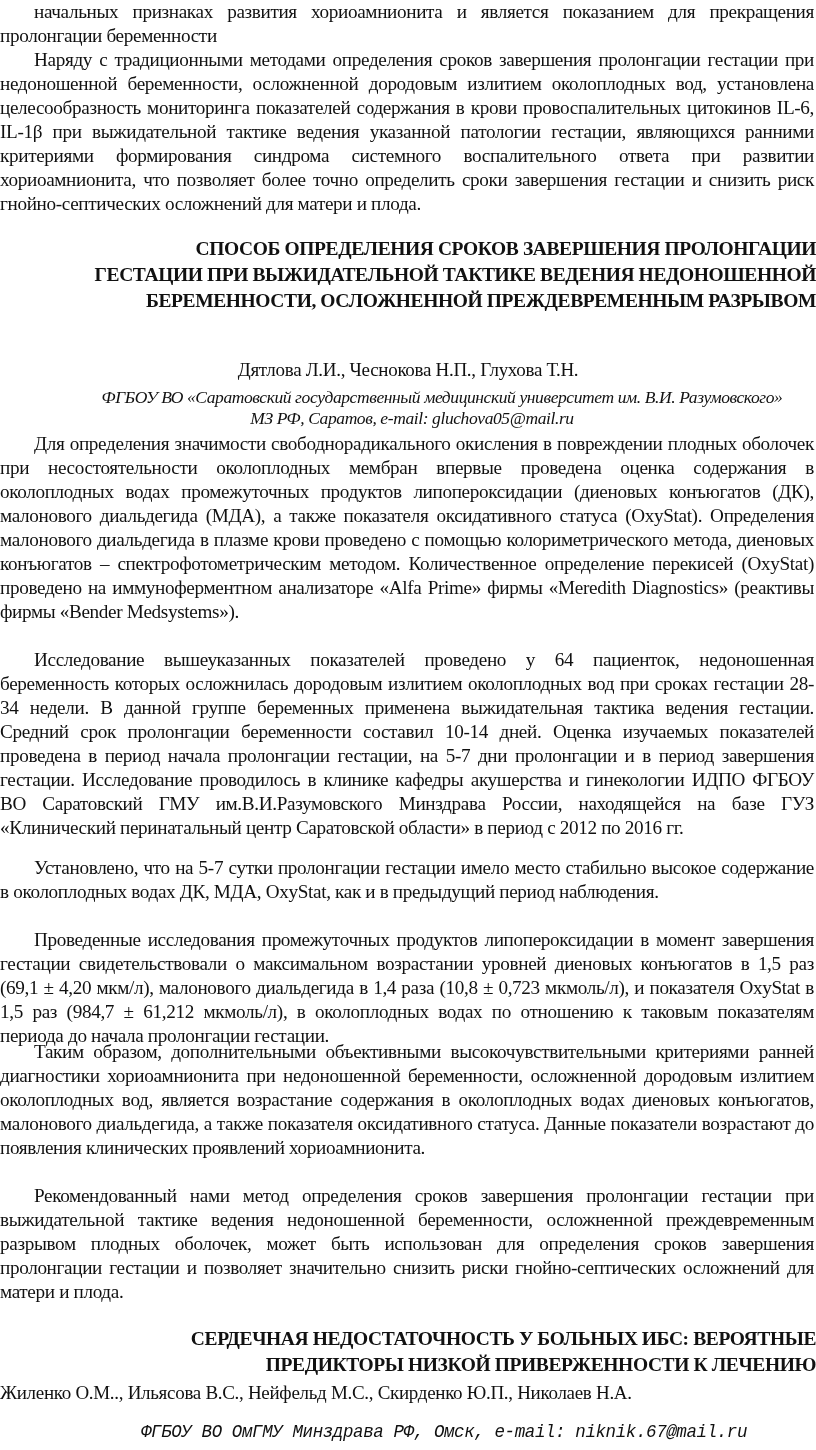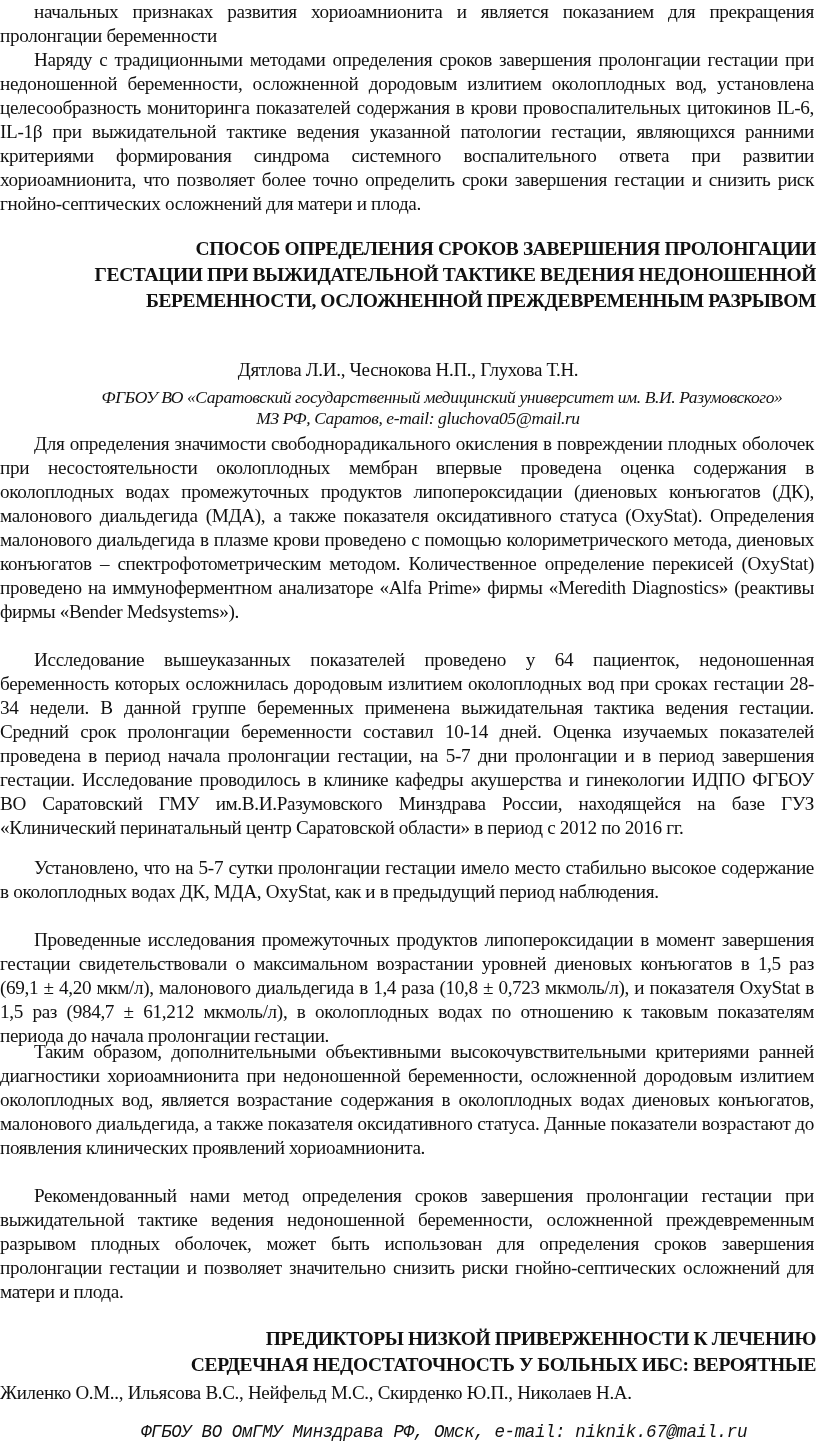--- a/index.html
+++ b/index.html
@@ -47,32 +47,32 @@
   <div>
     <h2 class="title" style="top:236px;">
       <span class="line">СПОСОБ ОПРЕДЕЛЕНИЯ СРОКОВ ЗАВЕРШЕНИЯ ПРОЛОНГАЦИИ</span>
       <span class="line">ГЕСТАЦИИ ПРИ ВЫЖИДАТЕЛЬНОЙ ТАКТИКЕ ВЕДЕНИЯ НЕДОНОШЕННОЙ</span>
       <span class="line">БЕРЕМЕННОСТИ, ОСЛОЖНЕННОЙ ПРЕЖДЕВРЕМЕННЫМ РАЗРЫВОМ</span>
     </h2>
 
     <p class="authors" style="top:342px;margin-top:16px;">Дятлова Л.И., Чеснокова Н.П., Глухова Т.Н.</p>
 
     <p class="affil" style="top:370px; left:36px; width:780px;">ФГБОУ ВО «Саратовский государственный медицинский университет им. В.И. Разумовского»</p>
-    <p class="affil" style="top:391px; left:12px; width:780px;font-style:italic;">МЗ РФ, Саратов, e-mail: gluchova05@mail.ru</p>
+    <p class="affil" style="top:391px; left:6px; width:780px;font-style:italic;">МЗ РФ, Саратов, e-mail: gluchova05@mail.ru</p>
 
     <p class="p indent" style="top:432px;">Для определения значимости свободнорадикального окисления в повреждении плодных оболочек при несостоятельности околоплодных мембран впервые проведена оценка содержания в околоплодных водах промежуточных продуктов липопероксидации (диеновых конъюгатов (ДК), малонового диальдегида (МДА), а также показателя оксидативного статуса (OxyStat). Определения малонового диальдегида в плазме крови проведено с помощью колориметрического метода, диеновых конъюгатов – спектрофотометрическим методом. Количественное определение перекисей (OxyStat) проведено на иммуноферментном анализаторе «Alfa Prime» фирмы «Meredith Diagnostics» (реактивы фирмы «Bender Medsystems»).</p>
     <p class="p indent" style="top:648px;">Исследование вышеуказанных показателей проведено у 64 пациенток, недоношенная беременность которых осложнилась дородовым излитием околоплодных вод при сроках гестации 28-34 недели. В данной группе беременных применена выжидательная тактика ведения гестации. Средний срок пролонгации беременности составил 10-14 дней. Оценка изучаемых показателей проведена в период начала пролонгации гестации, на 5-7 дни пролонгации и в период завершения гестации. Исследование проводилось в клинике кафедры акушерства и гинекологии ИДПО ФГБОУ ВО Саратовский ГМУ им.В.И.Разумовского Минздрава России, находящейся на базе ГУЗ «Клинический перинатальный центр Саратовской области» в период с 2012 по 2016 гг.</p>
     <p class="p indent" style="top:856px;">Установлено, что на 5-7 сутки пролонгации гестации имело место стабильно высокое содержание в околоплодных водах ДК, МДА, OxyStat, как и в предыдущий период наблюдения.</p>
     <p class="p indent" style="top:928px;">Проведенные исследования промежуточных продуктов липопероксидации в момент завершения гестации свидетельствовали о максимальном возрастании уровней диеновых конъюгатов в 1,5 раз (69,1 ± 4,20 мкм/л), малонового диальдегида в 1,4 раза (10,8 ± 0,723 мкмоль/л), и показателя OxyStat в 1,5 раз (984,7 ± 61,212 мкмоль/л), в околоплодных водах по отношению к таковым показателям периода до начала пролонгации гестации.</p>
     <p class="p indent" style="top:1040px;">Таким образом, дополнительными объективными высокочувствительными критериями ранней диагностики хориоамнионита при недоношенной беременности, осложненной дородовым излитием околоплодных вод, является возрастание содержания в околоплодных водах диеновых конъюгатов, малонового диальдегида, а также показателя оксидативного статуса. Данные показатели возрастают до появления клинических проявлений хориоамнионита.</p>
     <p class="p indent" style="top:1184px;">Рекомендованный нами метод определения сроков завершения пролонгации гестации при выжидательной тактике ведения недоношенной беременности, осложненной преждевременным разрывом плодных оболочек, может быть использован для определения сроков завершения пролонгации гестации и позволяет значительно снизить риски гнойно-септических осложнений для матери и плода.</p>
   </div>
 
   <div>
     <h2 class="title" style="top:1326px;">
+      <span class="line">СЕРДЕЧНАЯ НЕДОСТАТОЧНОСТЬ У БОЛЬНЫХ ИБС: ВЕРОЯТНЫЕ</span>
       <span class="line">ПРЕДИКТОРЫ НИЗКОЙ ПРИВЕРЖЕННОСТИ К ЛЕЧЕНИЮ</span>
-      <span class="line">СЕРДЕЧНАЯ НЕДОСТАТОЧНОСТЬ У БОЛЬНЫХ ИБС: ВЕРОЯТНЫЕ</span>
     </h2>
     <p class="authors" style="top:1381px; left:0; width:auto; text-align:right;">Жиленко О.М.., Ильясова В.С., Нейфельд М.С., Скирденко Ю.П., Николаев Н.А.</p>
     <p class="affil" style="top:1405px; left:48px; width:760px;font-family:Liberation Mono, monospace;">ФГБОУ ВО ОмГМУ Минздрава РФ, Омск,  e-mail: niknik.67@mail.ru</p>
   </div>
 
 </div>
 
 </body></html>

